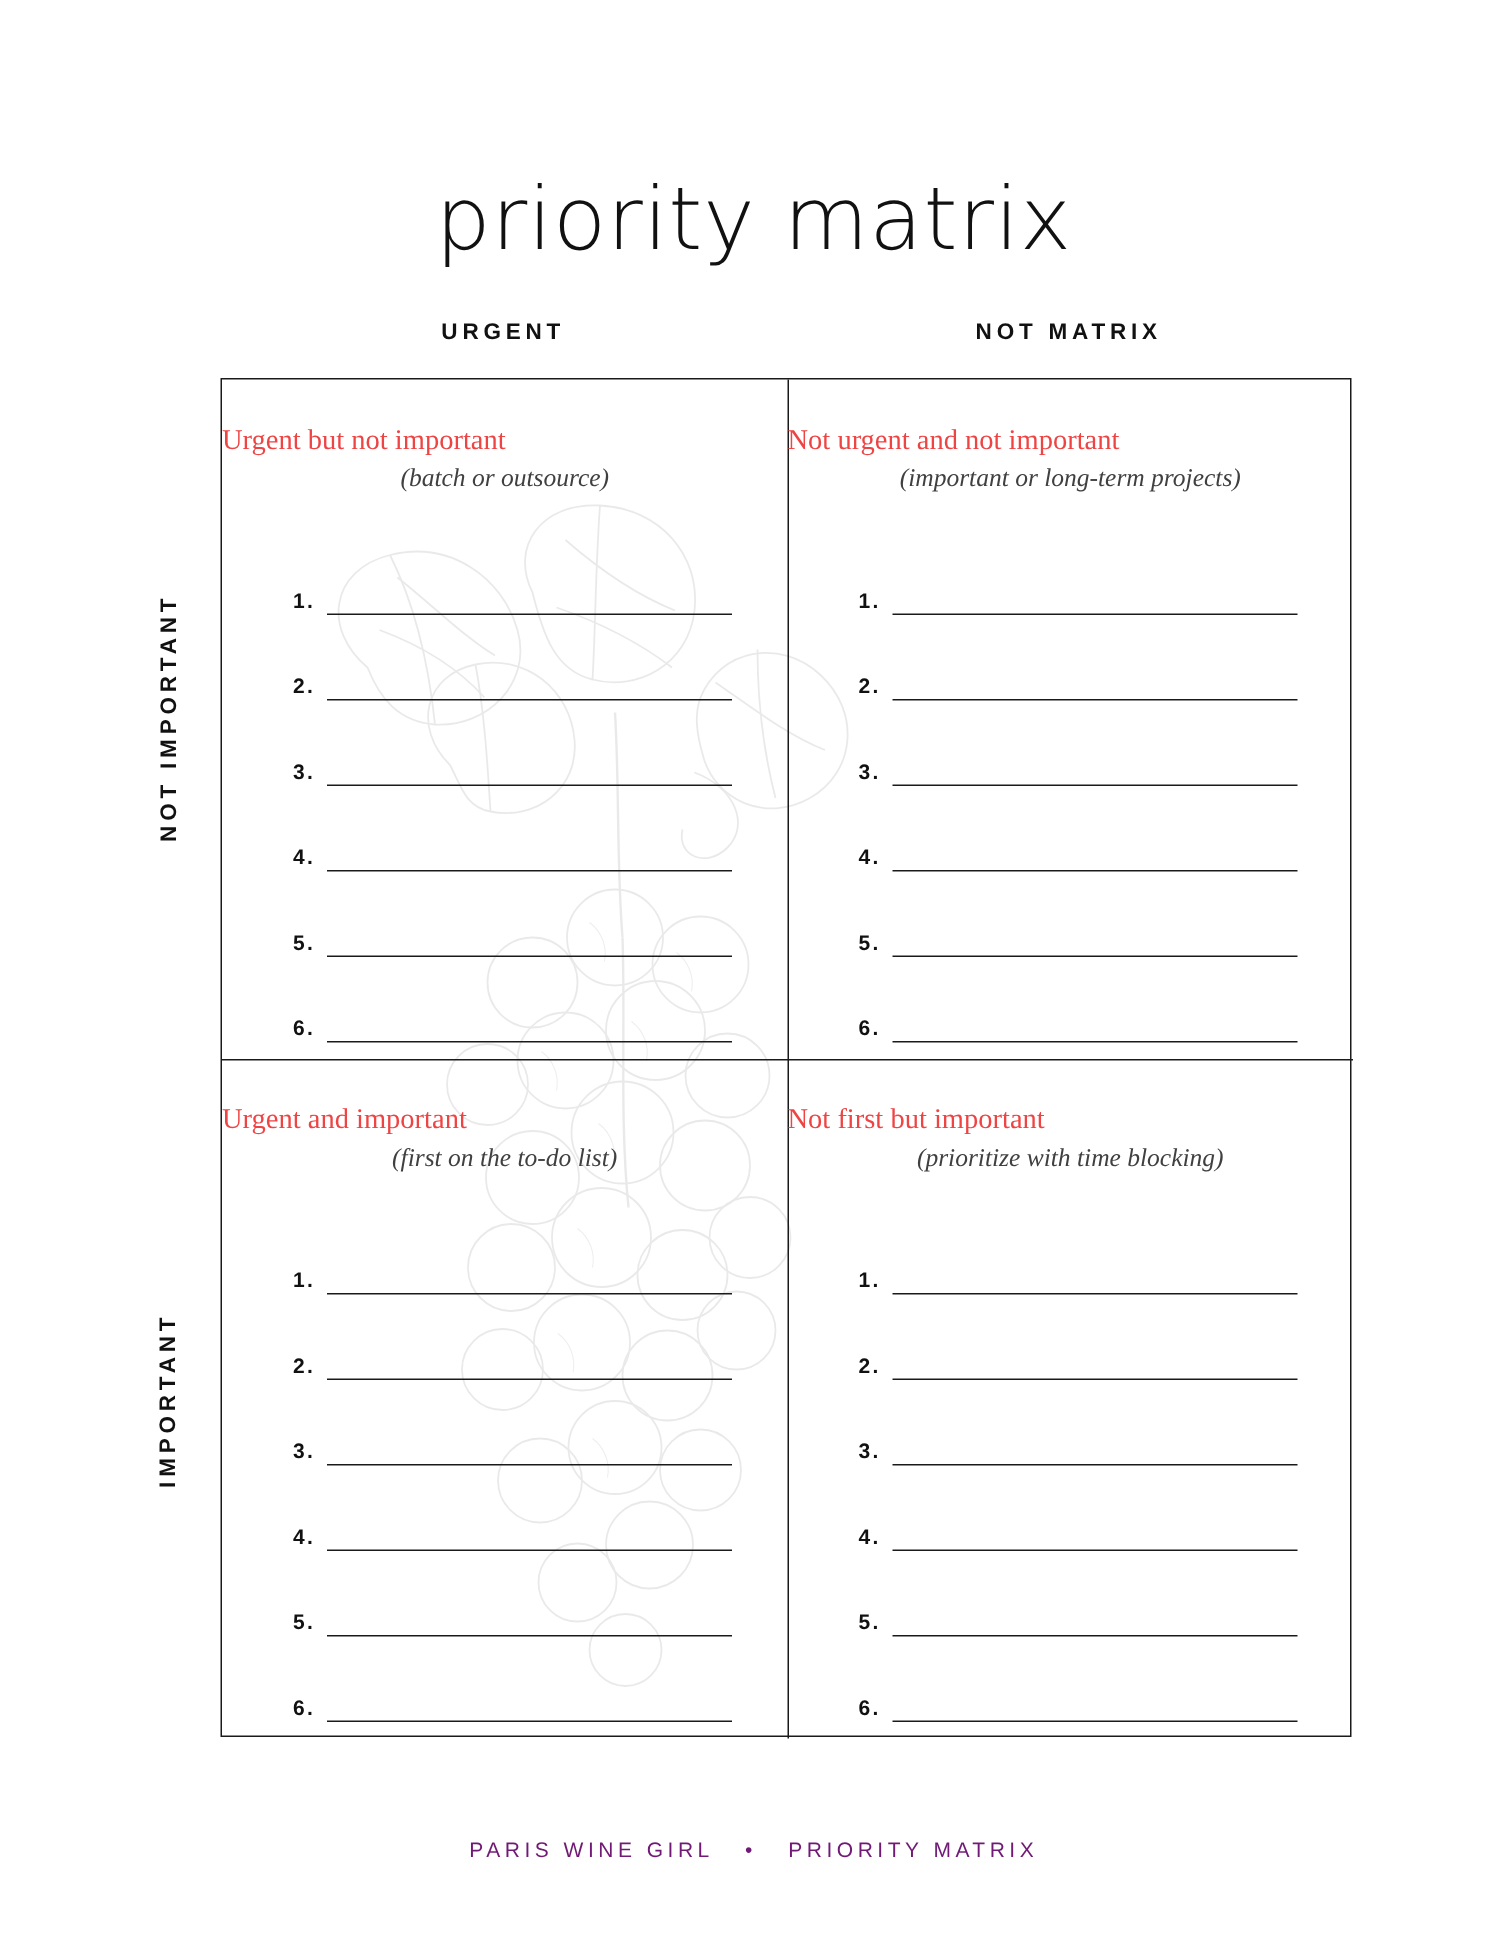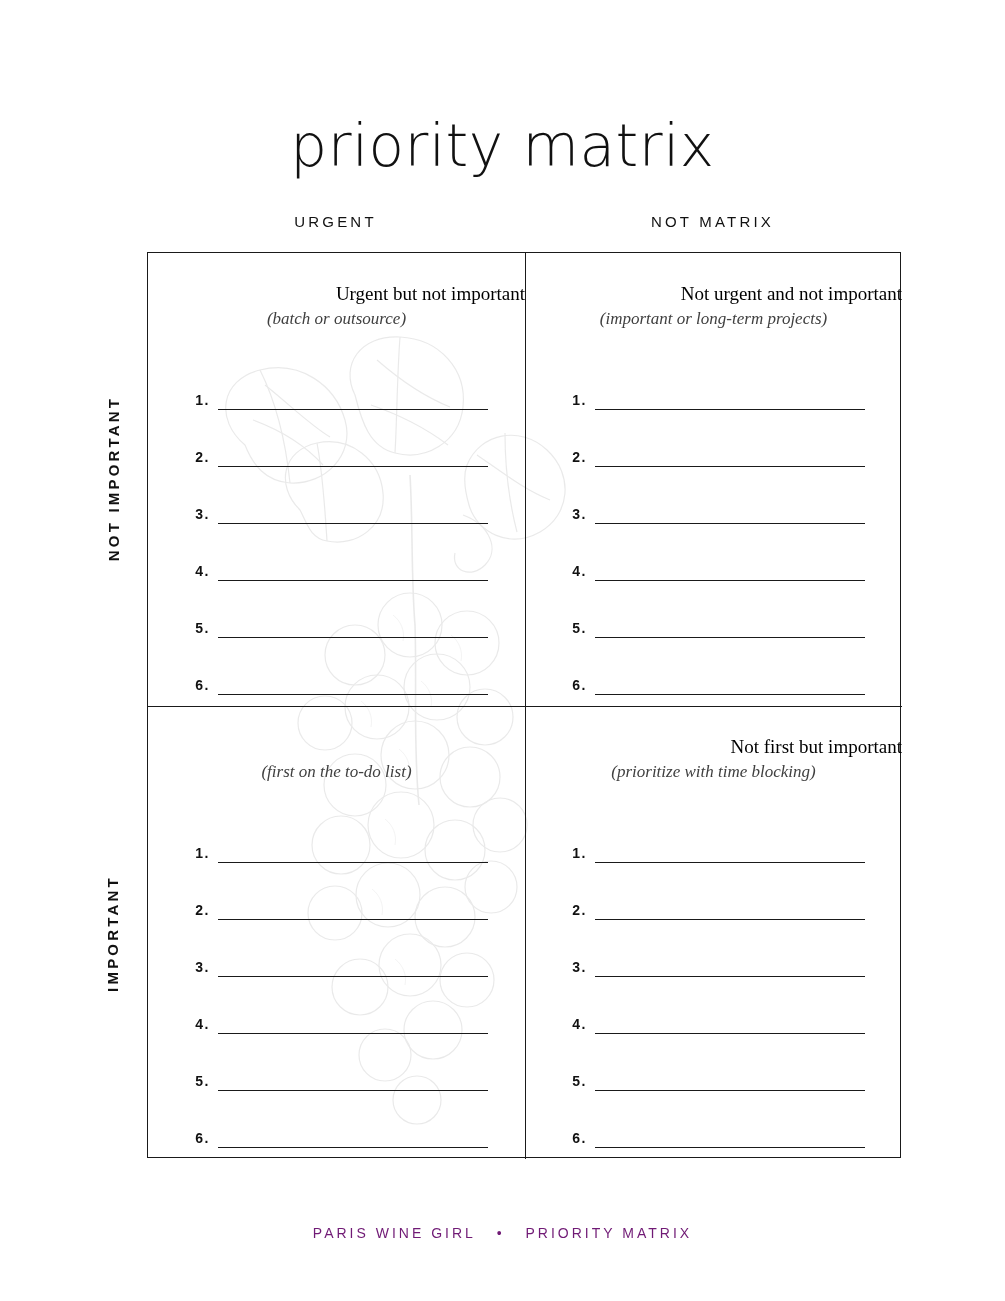--- a/index.html
+++ b/index.html
@@ -35,21 +35,21 @@
     letter-spacing: 0.5px;
     color: #111111;
     line-height: 1;
   }
 
   
   .col-head {
     position: absolute;
     top: 213px;
     font-family: "Liberation Sans", sans-serif;
-    font-weight: normal;
+    font-weight: bold;
     font-size: 15px;
     letter-spacing: 3.2px;
     color: #111111;
     text-align: center;
   }
   .col-head.urgent { left: 147px; width: 377px; }
   .col-head.not-urgent { left: 524px; width: 377px; }
 
   
   .row-head {
@@ -111,24 +111,24 @@
   .q-tl { left: 0;   top: 0; }
   .q-tr { left: 377px; top: 0; }
   .q-bl { left: 0;   top: 453px; }
   .q-br { left: 377px; top: 453px; }
 
   .q-title {
     position: absolute;
     top: 28px;
     left: 0;
     width: 100%;
-    text-align: right;
+    text-align: left;
     font-family: "Liberation Serif", serif;
     font-size: 19px;
-    color: #000000;
+    color: #ef4444;
     line-height: 1.35;
   }
   .q-sub {
     position: absolute;
     top: 55px;
     left: 0;
     width: 100%;
     text-align: center;
     font-family: "Liberation Serif", serif;
     font-style: italic;
@@ -326,20 +326,21 @@
           <span class="line-rule"></span>
         </div>
         <div class="line-row">
           <span class="line-num">6.</span>
           <span class="line-rule"></span>
         </div>
       </div>
     </div>
 
     <div class="quadrant q-bl">
+      <div class="q-title">Urgent and important</div>
       <div class="q-sub">(first on the to-do list)</div>
       <div class="lines">
         <div class="line-row">
           <span class="line-num">1.</span>
           <span class="line-rule"></span>
         </div>
         <div class="line-row">
           <span class="line-num">2.</span>
           <span class="line-rule"></span>
         </div>

